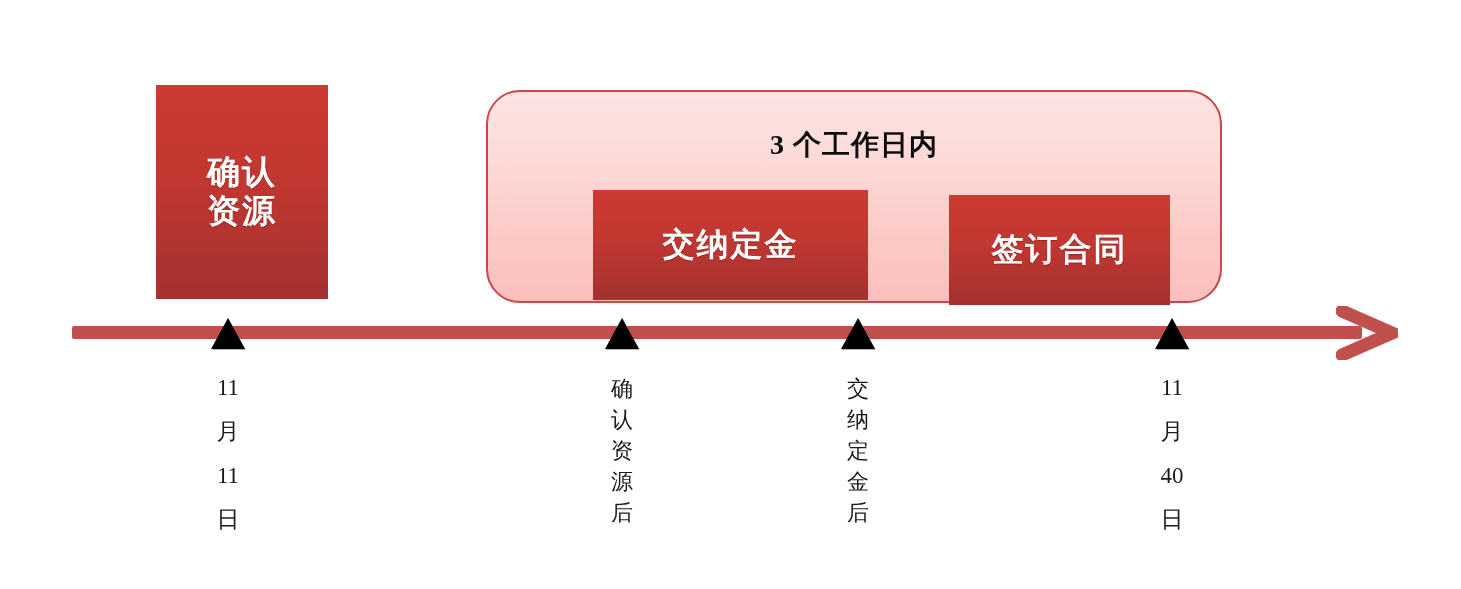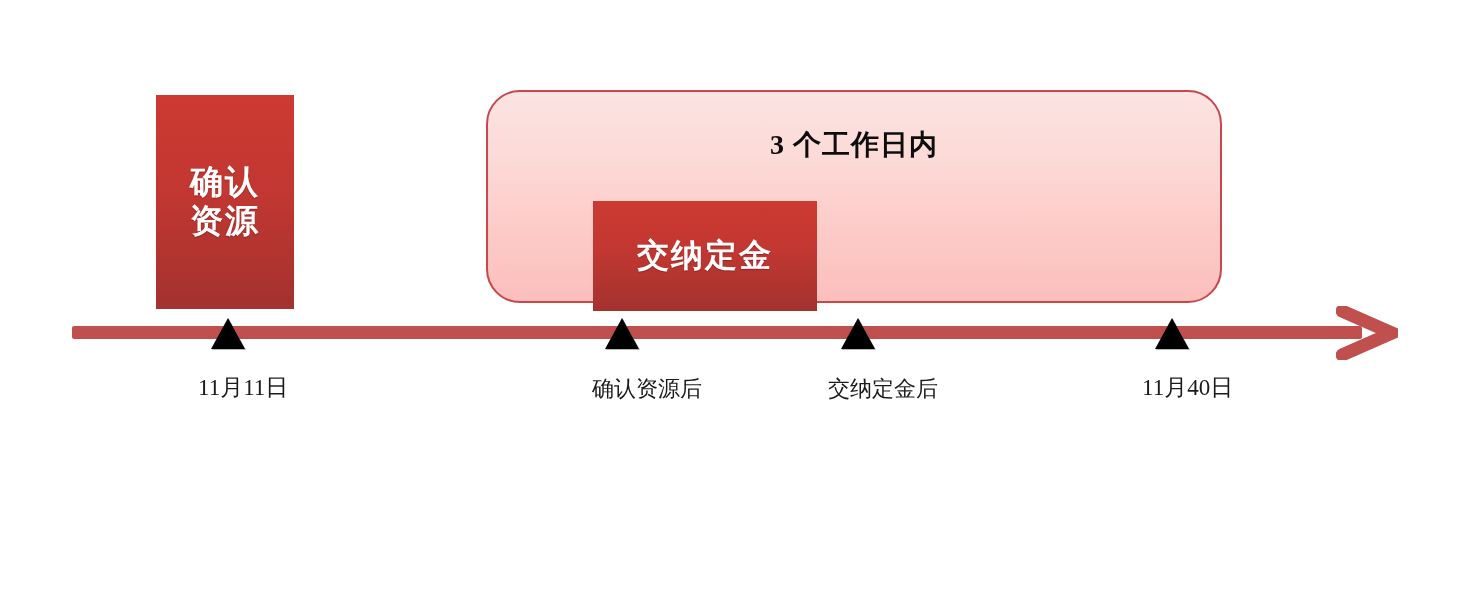--- a/index.html
+++ b/index.html
@@ -34,30 +34,30 @@
     font-weight: bold;
     line-height: 1.18;
     text-align: center;
     letter-spacing: 2px;
     text-shadow: 0 1px 1px rgba(90,20,18,0.45);
     white-space: pre-line;
   }
 
   #box-confirm-resource {
     left: 156px;
-    top: 87px;
-    width: 138px;
+    top: 77px;
+    width: 172px;
     height: 214px;
   }
   #box-confirm-resource .phase-label { font-size: 33px; }
 
   #box-pay-deposit {
     left: 593px;
-    top: 193px;
-    width: 224px;
+    top: 182px;
+    width: 275px;
     height: 110px;
   }
   #box-pay-deposit .phase-label { font-size: 32px; }
 
   #box-sign-contract {
     left: 949px;
     top: 187px;
     width: 221px;
     height: 110px;
   }
@@ -113,21 +113,21 @@
     border-left: 17px solid transparent;
     border-right: 17px solid transparent;
     border-bottom: 31px solid #000000;
     filter: drop-shadow(1px 1px 0.5px rgba(120,120,120,0.55));
   }
 
   
   .tick-label {
     position: absolute;
     display: flex;
-    flex-direction: row;
+    flex-direction: column;
     align-items: center;
     color: #1a1a1a;
   }
   .tick-label .tick-line {
     display: block;
     text-align: center;
   }
   .tick-label.date-style .tick-line {
     font-size: 23px;
     line-height: 44px;
@@ -150,20 +150,23 @@
 
   <div class="phase-box" id="box-confirm-resource">
     <span class="phase-label">确认
 资源</span>
   </div>
 
   <div class="phase-box" id="box-pay-deposit">
     <span class="phase-label">交纳定金</span>
   </div>
 
+  <div class="phase-box" id="box-sign-contract">
+    <span class="phase-label">签订合同</span>
+  </div>
 
   <div id="timeline-line"></div>
 
   <svg id="timeline-arrowhead" viewBox="0 0 62 54" xmlns="http://www.w3.org/2000/svg">
     <path d="M6 5 L56 27 L6 49" fill="none" stroke="#c0504d" stroke-width="13" stroke-linecap="round" stroke-linejoin="miter"></path>
   </svg>
 
   <div class="marker" style="left:211px; top:310px;"></div>
   <div class="marker" style="left:605px; top:310px;"></div>
   <div class="marker" style="left:841px; top:310px;"></div>

